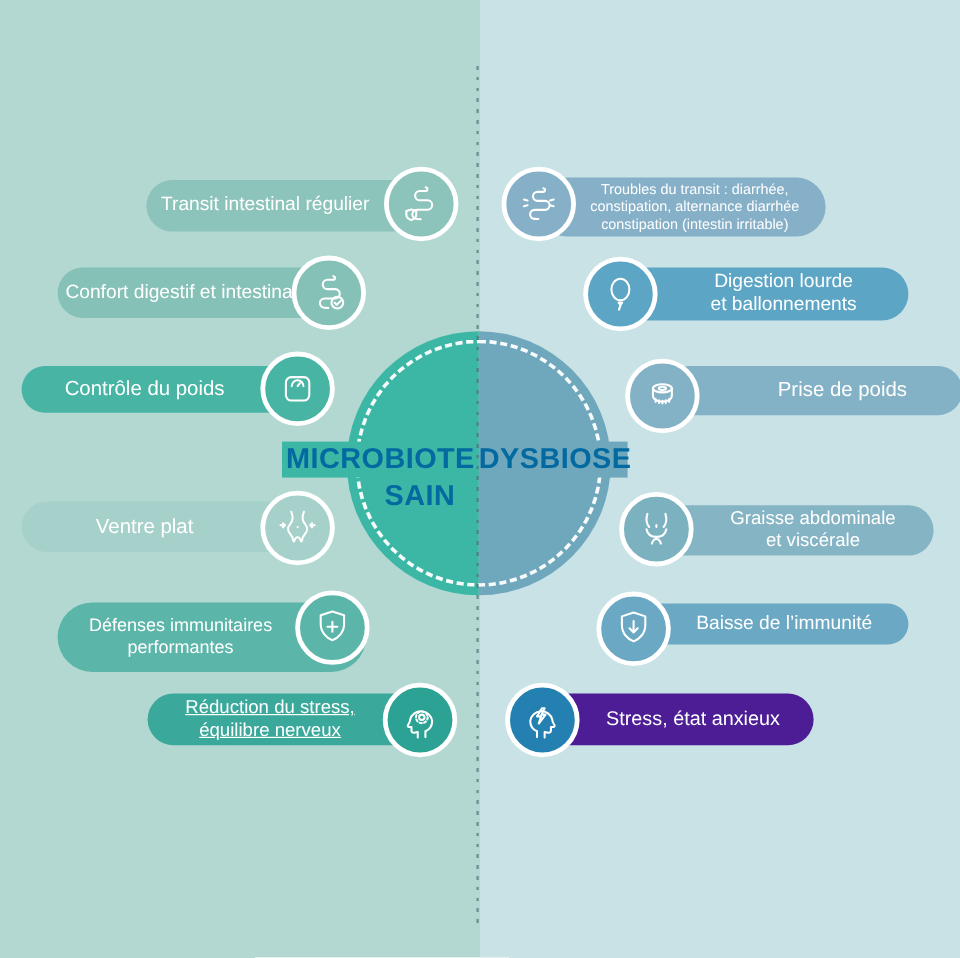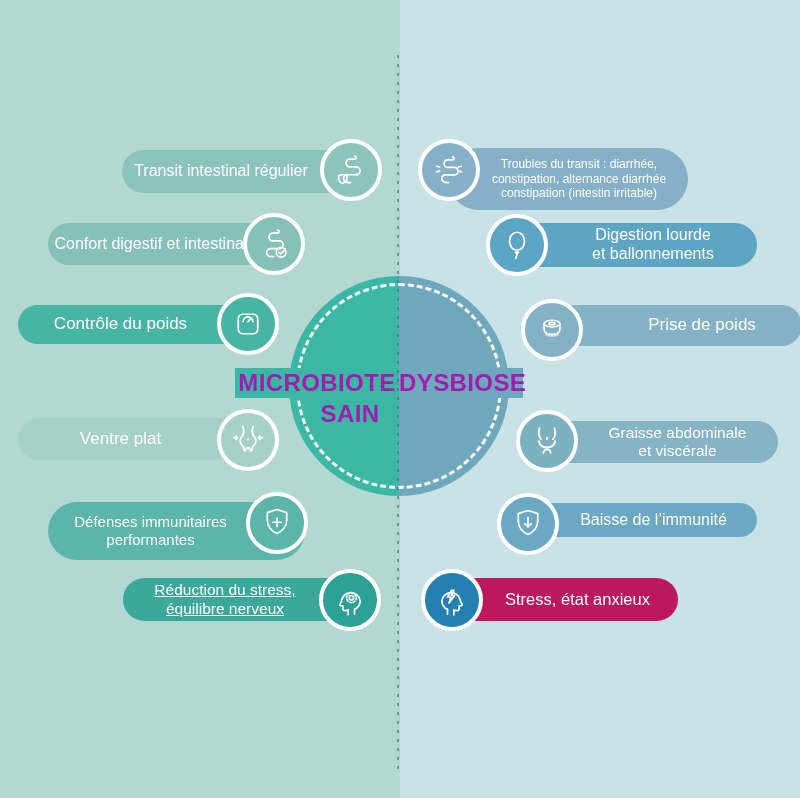--- a/index.html
+++ b/index.html
@@ -13,36 +13,36 @@
   
   .circle{position:absolute;left:289px;top:276px;width:220px;height:220px;z-index:10;}
   .circle-half{position:absolute;top:0;width:110px;height:220px;}
   .circle-half.lh{left:0;border-radius:110px 0 0 110px;}
   .circle-half.rh{left:110px;border-radius:0 110px 110px 0;}
   .dashed-ring{position:absolute;left:7px;top:7px;right:7px;bottom:7px;
                border:3px dashed rgba(255,255,255,.95);border-radius:50%;z-index:11;}
   .banner{position:absolute;top:368px;height:30px;z-index:12;}
   .banner-left{left:235px;width:164px;}
   .banner-right{left:399px;width:124px;}
-  .ctitle{position:absolute;z-index:13;color:#a21caf;font-weight:bold;font-size:24px;
+  .ctitle{position:absolute;z-index:13;color:#0369a1;font-weight:bold;font-size:24px;
           letter-spacing:.4px;text-align:center;line-height:30px;}
   .t-microbiote{left:235px;top:368px;width:164px;}
   .t-sain{left:285px;top:399px;width:130px;}
   .t-dysbiose{left:399px;top:368px;width:124px;}
   
   .pill{position:absolute;border-radius:999px;color:#fff;display:flex;align-items:center;
         justify-content:center;text-align:center;white-space:pre-line;z-index:30;
         font-weight:500;line-height:1.18;box-sizing:border-box;}
   .p-l1{left:122px;top:150px;width:258px;height:43px;font-size:16px;padding-right:60px;}
   .p-l2{left:48px; top:223px;width:254px;height:42px;font-size:16px;padding-right:48px;}
   .p-l3{left:18px; top:305px;width:257px;height:39px;font-size:17px;padding-right:52px;}
   .p-l4{left:18px; top:418px;width:257px;height:42px;font-size:17px;padding-right:52px;}
   .p-l5{left:48px; top:502px;width:257px;height:58px;font-size:15px;padding-right:52px;}
   .p-l6{left:123px;top:578px;width:239px;height:43px;font-size:15.5px;padding-right:35px;}
-  .p-r1{left:448px;top:148px;width:240px;height:62px;font-size:12px;line-height:1.22;
+  .p-r1{left:448px;top:148px;width:240px;height:49px;font-size:12px;line-height:1.22;
         padding-left:30px;padding-right:8px;}
   .p-r2{left:505px;top:223px;width:252px;height:44px;font-size:16px;padding-left:44px;}
   .p-r3{left:554px;top:305px;width:248px;height:41px;font-size:17px;padding-left:48px;}
   .p-r4{left:535px;top:421px;width:243px;height:42px;font-size:15.5px;padding-left:42px;}
   .p-r5{left:500px;top:503px;width:257px;height:34px;font-size:16px;padding-left:50px;text-align:right;}
   .p-r6{left:425px;top:578px;width:253px;height:43px;font-size:16.5px;padding-left:52px;}
   
   .icon-circle{position:absolute;width:62px;height:62px;border-radius:50%;
                border:4px solid #fff;box-sizing:border-box;display:flex;align-items:center;
                justify-content:center;z-index:32;}
@@ -173,21 +173,21 @@
   </div>
 
   <div class="pill p-r5" style="background-color: rgb(107, 168, 195);">Baisse de l’immunité</div>
   <div class="icon-circle ic-r5" style="background-color: rgb(107, 168, 195);">
     <svg viewBox="0 0 48 48">
         <path d="M24 6 l13 4.2 v9.8 c0 9 -6.5 15.5 -13 18 c-6.5 -2.5 -13 -9 -13 -18 v-9.8 z"></path>
         <path d="M24 15.5 v12 M19.5 23.5 l4.5 4.5 l4.5 -4.5"></path>
       </svg>
   </div>
 
-  <div class="pill p-r6" style="background-color: #be185d;">Stress, état anxieux</div>
+  <div class="pill p-r6" style="background-color: #4c1d95;">Stress, état anxieux</div>
   <div class="icon-circle ic-r6" style="background-color: rgb(36, 128, 177);">
     <svg viewBox="0 0 48 48">
         <path d="M18 43 v-6.5 c-4.5 -2 -7.5 -6.3 -7.5 -11.5 A12.5 12.5 0 0 1 35 23.6 c0 2 .8 3.6 2.2 5.7 c.8 1.2 .3 2.4 -1.2 2.4 h-2.5 v4 c0 1.6 -1.3 2.7 -2.9 2.4 l-4.1 -.8 v6.2"></path>
         <path d="M23.5 11 l-5.5 9 h4.5 l-2.5 8 l7.5 -10 h-4.5 l3.5 -7 z"></path>
       </svg>
   </div>
 
 </div>
 
 </body></html>

